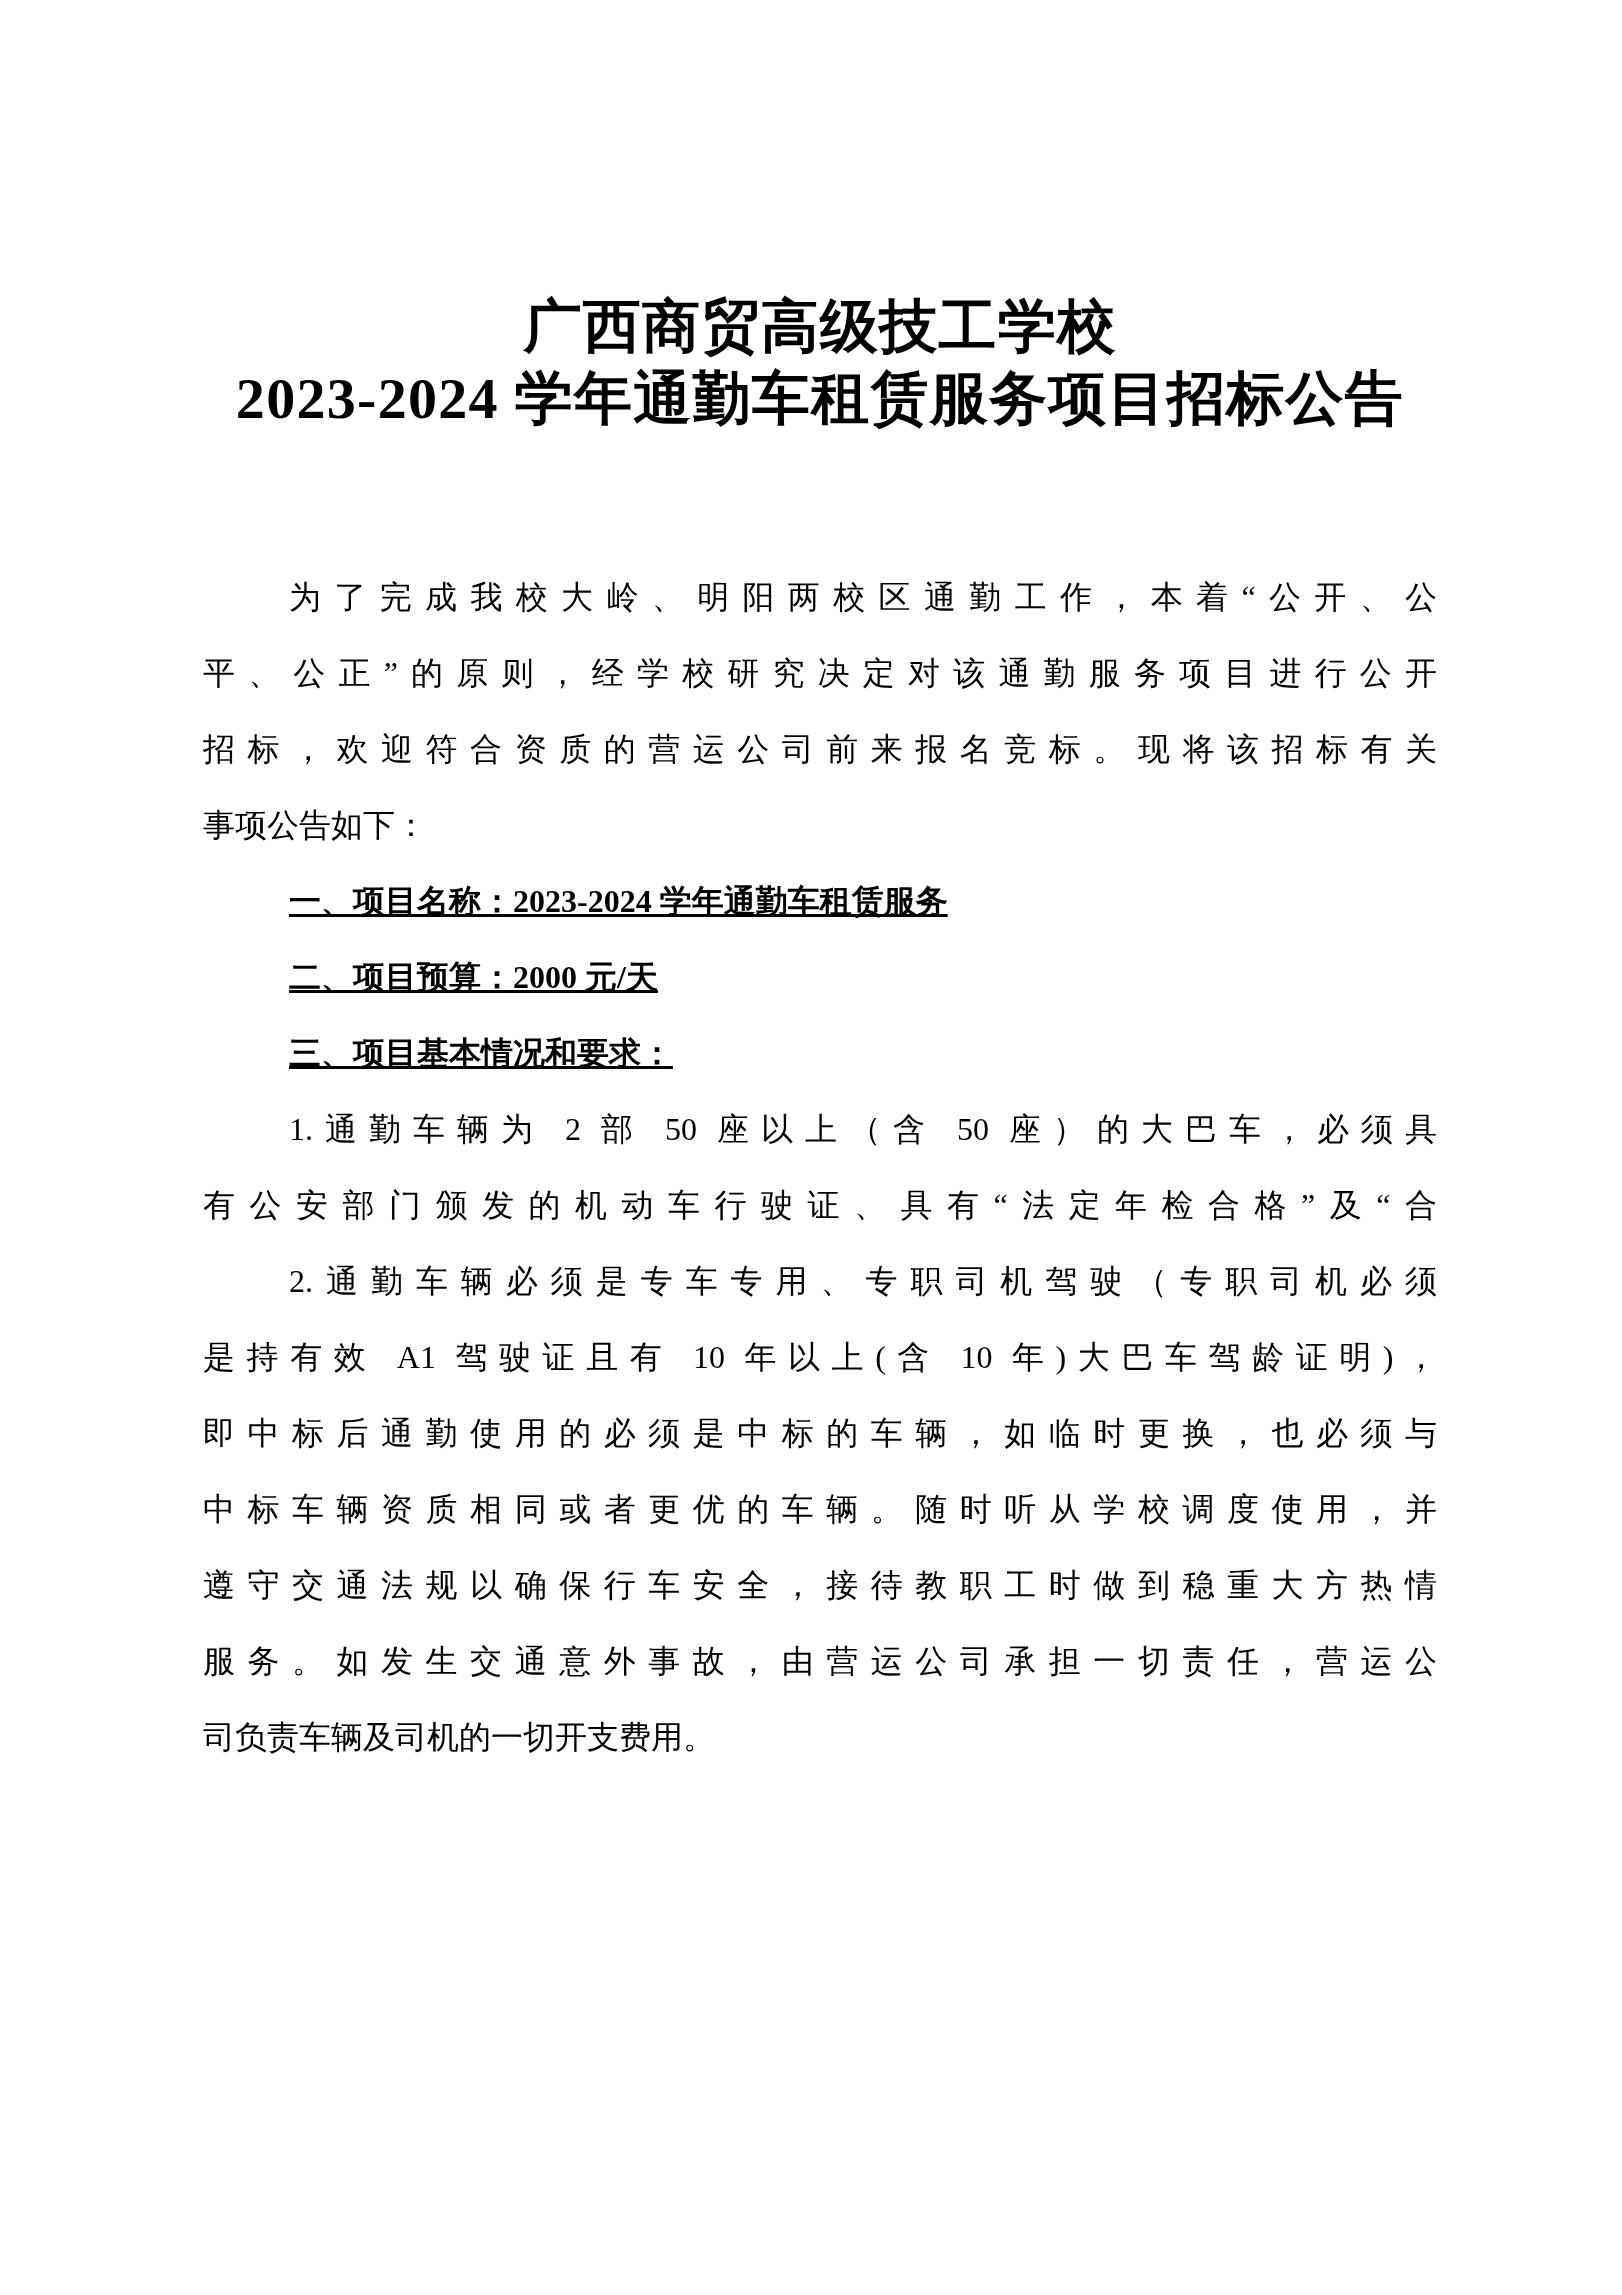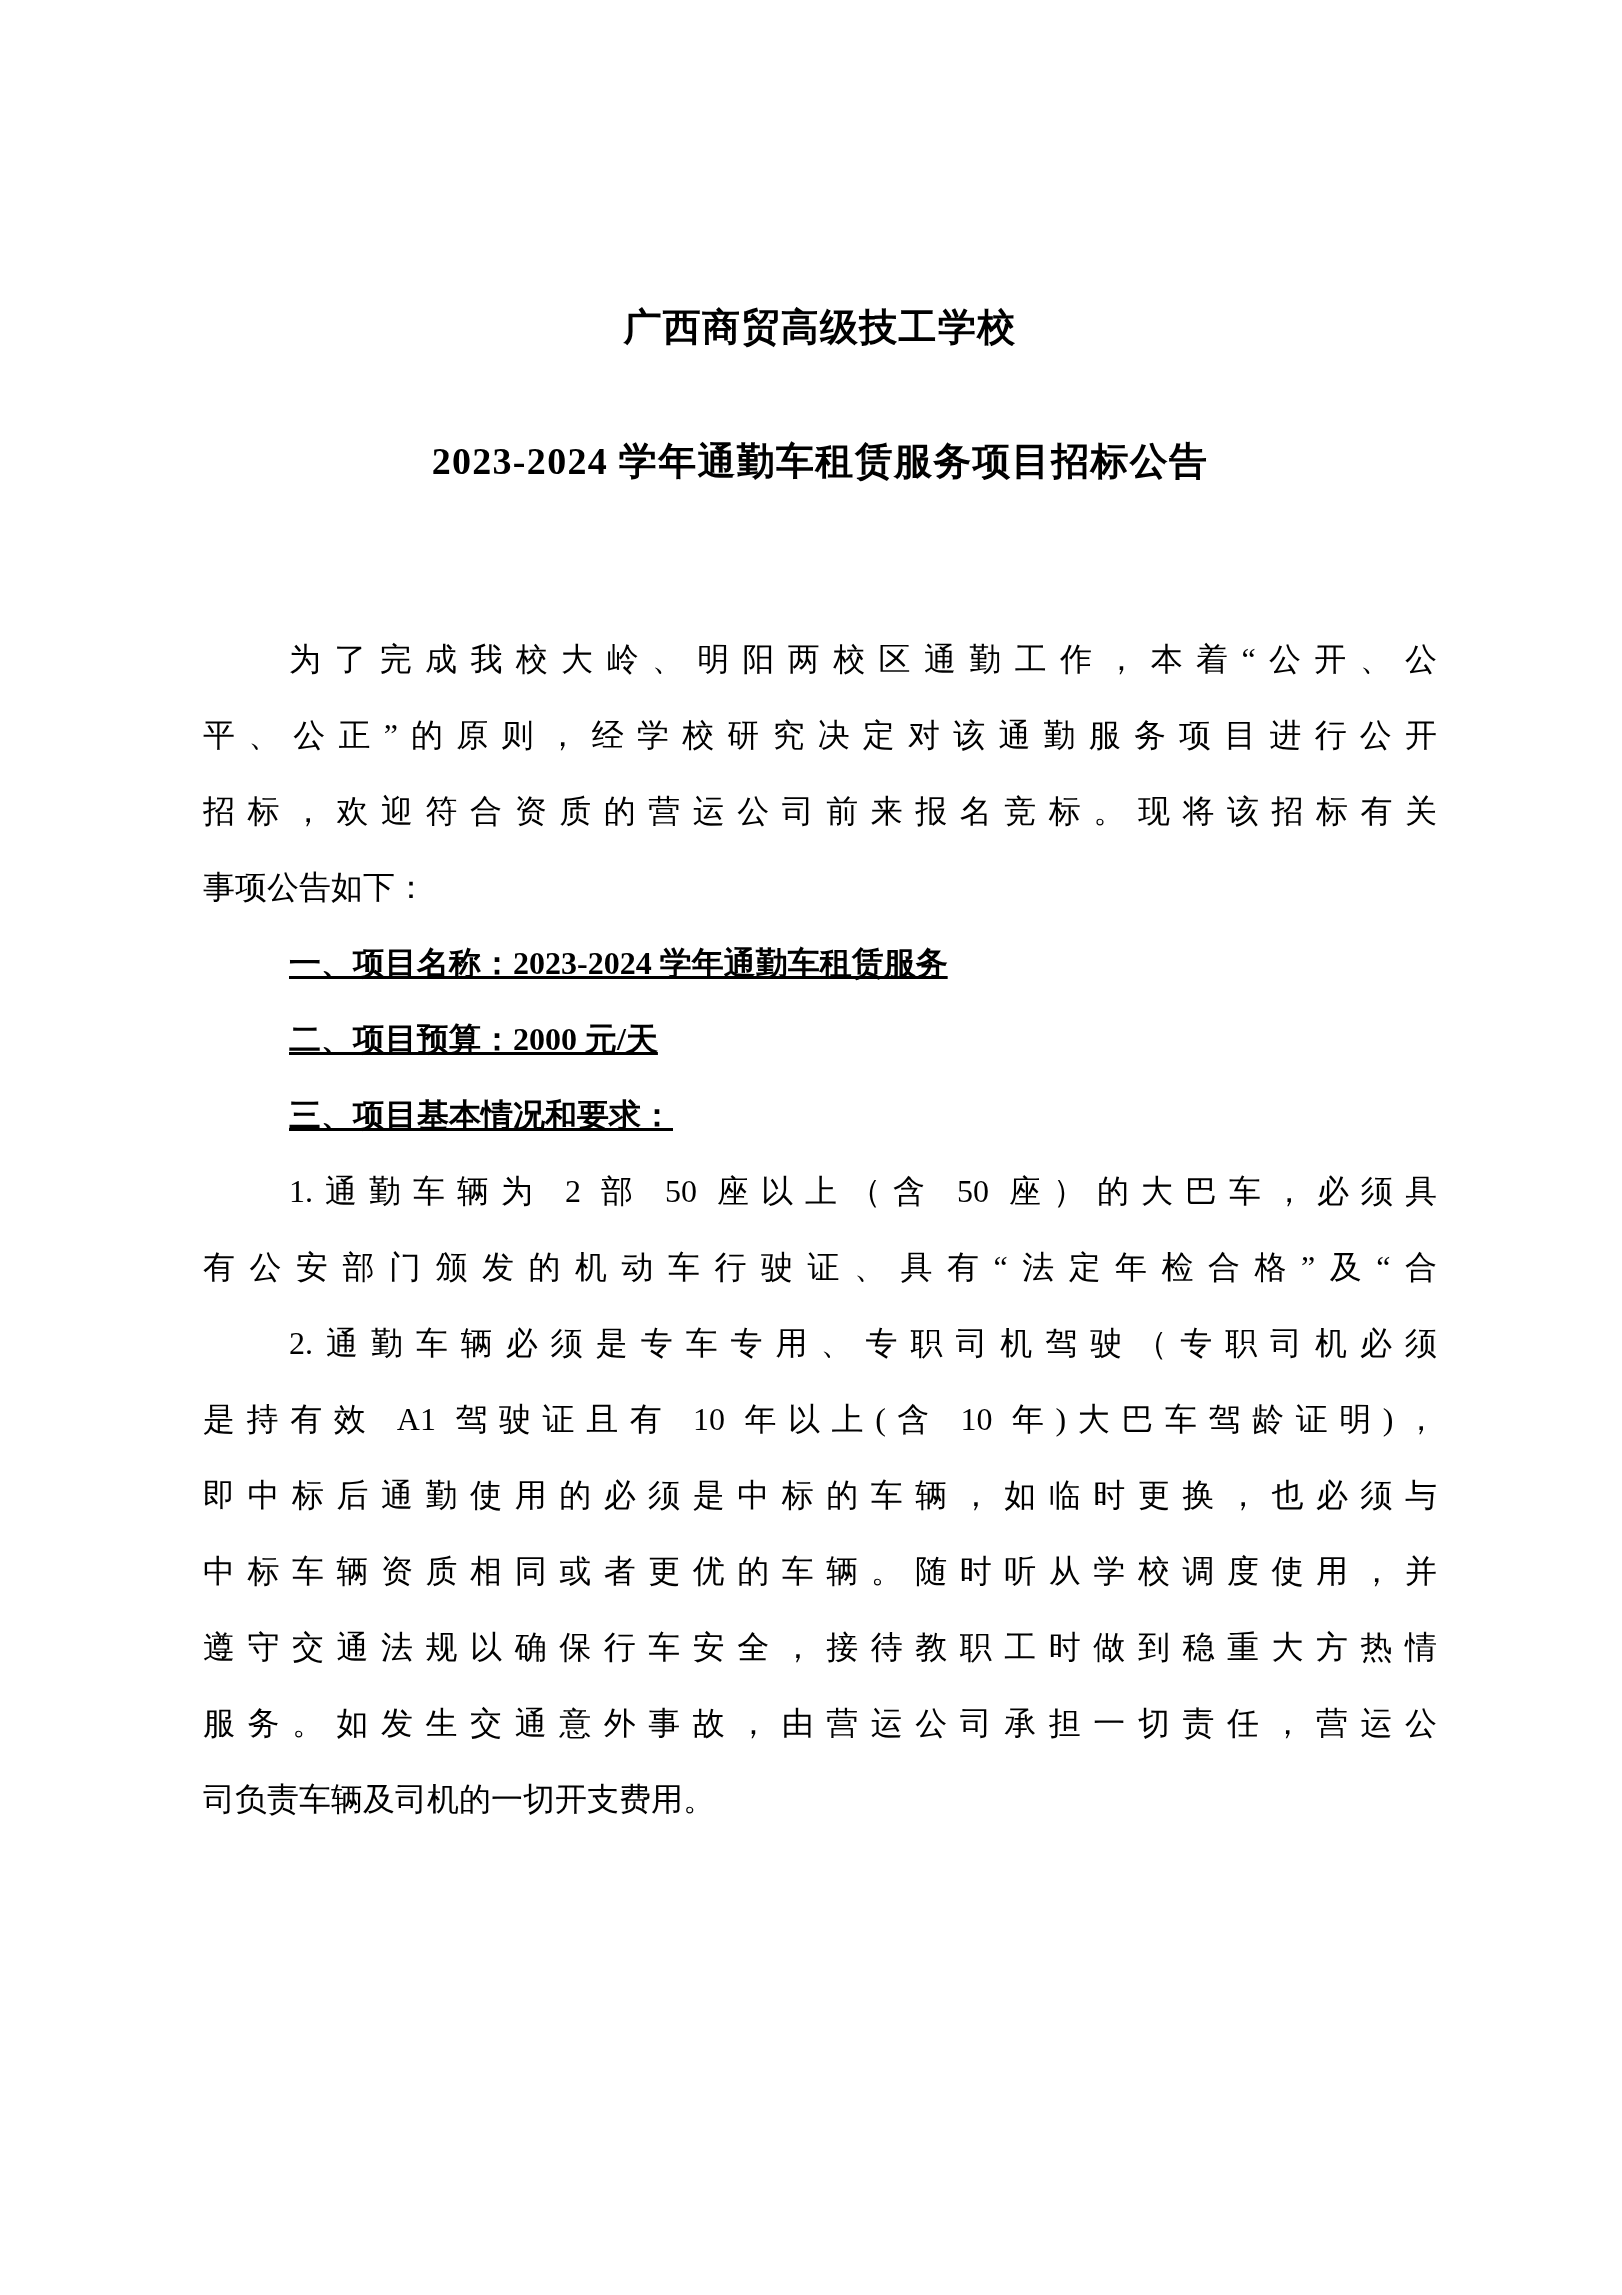--- a/index.html
+++ b/index.html
@@ -15,26 +15,25 @@
     background: #ffffff;
     color: #000000;
     padding: 291px 186px 0 203px;
     font-family: "Liberation Serif", "DejaVu Serif", serif;
     overflow: hidden;
   }
   .title {
     margin: 0;
     text-align: center;
     font-weight: bold;
-    font-size: 38px;
+    font-size: 58px;
     line-height: 72px;
     letter-spacing: 1.3px;
   }
   .title.sub {
-    margin-top: 62px;
   }
   .doc-body {
     margin-top: 124px;
     font-size: 32px;
     line-height: 76px;
   }
   .para {
     margin: 0;
   }
   .para.bold {

